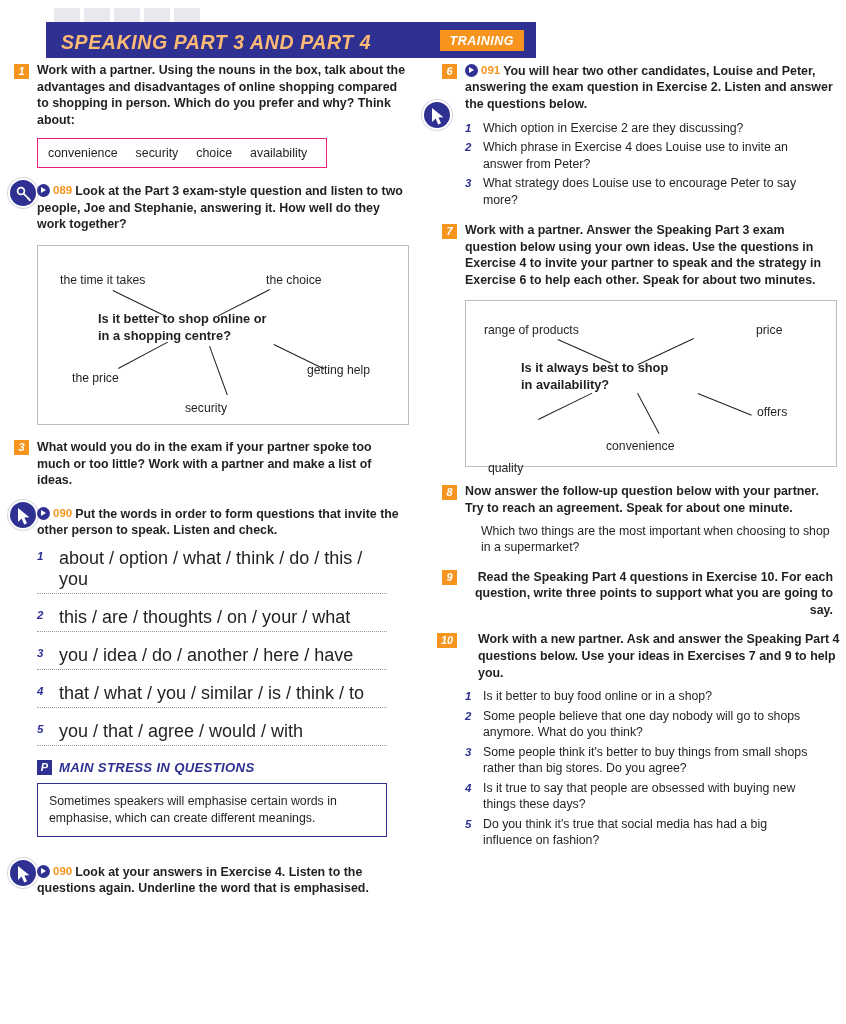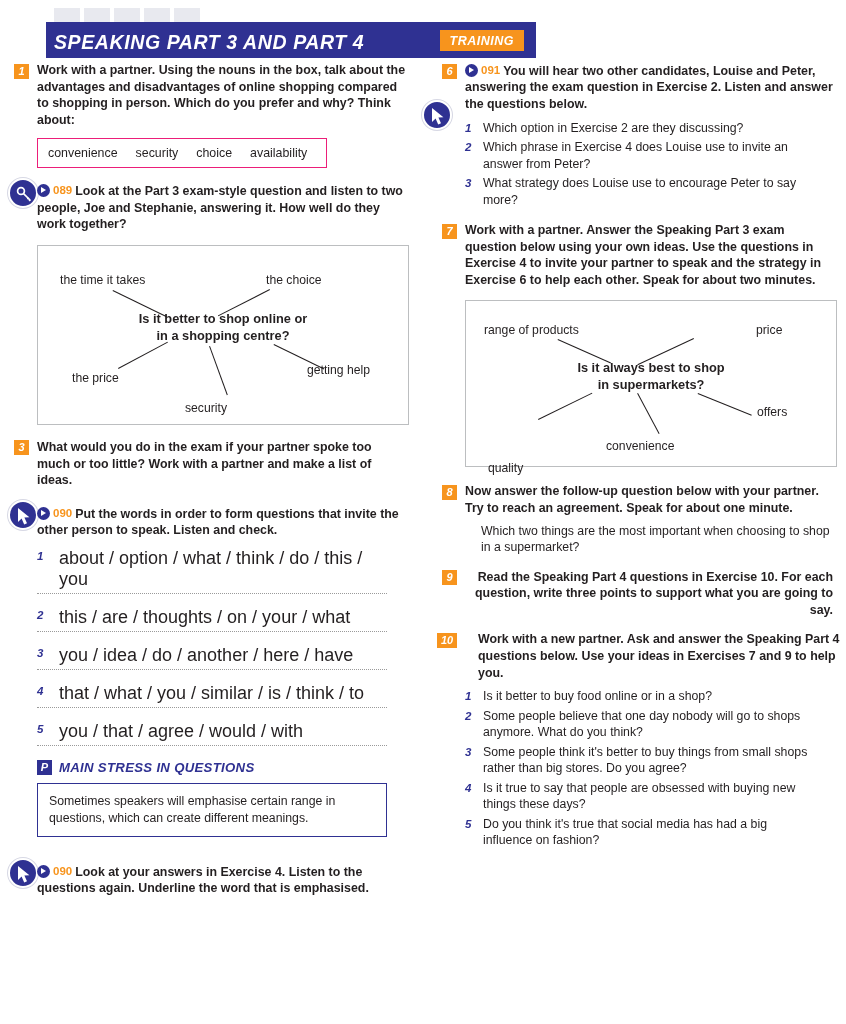--- a/index.html
+++ b/index.html
@@ -28,26 +28,26 @@
   }
   .banner {
     position: absolute;
     left: 50px; top: 18px;
     width: 482px; height: 32px;
     background: #2f3192;
     display: flex;
     align-items: center;
   }
   .banner-title {
-    color: #ffffff;
+    color: #fdba74;
     font-weight: bold;
     font-style: italic;
     font-size: 19.5px;
     letter-spacing: 0.6px;
-    margin-left: 4px;
+    margin-left: 11px;
     white-space: nowrap;
   }
   .banner-tag {
     position: absolute;
     right: 8px; top: 4px;
     background: #f7941d;
     color: #ffffff;
     font-weight: bold;
     font-style: italic;
     font-size: 12.5px;
@@ -158,21 +158,21 @@
   .mm-left { width: 372px; height: 180px; }
   .mm-right { width: 372px; height: 167px; }
   .mm-label {
     position: absolute;
     font-size: 12.2px;
     color: #231f20;
     white-space: nowrap;
   }
   .mm-center {
     position: absolute;
-    text-align: center;
+    text-align: left;
     font-weight: bold;
     font-size: 12.8px;
     line-height: 17px;
     white-space: nowrap;
   }
   .mm-line {
     position: absolute;
     background: #231f20;
     height: 1px;
     transform-origin: 0 0;
@@ -379,21 +379,21 @@
           <div class="sub-t">you / that / agree / would / with</div>
         </div>
       </div>
     </div>
 
     <div class="ex">
       <div class="pron-head">
         <div class="p-badge">P</div>
         <div class="pron-title">MAIN STRESS IN QUESTIONS</div>
       </div>
-      <div class="pron-box">Sometimes speakers will emphasise certain range in questions, which can create different meanings.</div>
+      <div class="pron-box">Sometimes speakers will emphasise certain words in emphasise, which can create different meanings.</div>
     </div>
 
     <div class="ex" style="margin-top:26px;">
       <div class="gutter-ico" style="top:-5px;">
         <svg class="cursor-svg" width="17" height="19" viewBox="0 0 17 19">
           <path d="M2 1 L2 15 L5.6 11.6 L8.2 17.4 L11 16.2 L8.4 10.6 L13.4 10.2 Z" fill="#ffffff"></path>
         </svg>
       </div>
       <div class="ex-head">
         <div class="num">5</div>
@@ -443,21 +443,21 @@
 
     <div class="ex" style="margin-top:14px;">
       <div class="ex-head" style="padding-left:22px;">
         <div class="num">7</div>
         <div class="instr" style="width:368px;">Work with a partner. Answer the Speaking Part 3 exam question below using your own ideas. Use the questions in Exercise 4 to invite your partner to speak and the strategy in Exercise 6 to help each other. Speak for about two minutes.</div>
       </div>
 
       <div class="mindmap mm-right" style="margin-left:45px;">
         <div class="mm-center" style="left:55px; top:58px; width:260px;">
           <div>Is it always best to shop</div>
-          <div>in supermarkets?</div>
+          <div>in availability?</div>
         </div>
         <div class="mm-label" style="left:18px; top:22px;">range of products</div>
         <div class="mm-label" style="left:290px; top:22px;">price</div>
         <div class="mm-label" style="left:22px; top:122px;margin-top:38px;">quality</div>
         <div class="mm-label" style="left:291px; top:104px;">offers</div>
         <div class="mm-label" style="left:140px; top:138px;">convenience</div>
 
         <div class="mm-line" style="left:92px; top:38px; width:58px; transform:rotate(24deg);"></div>
         <div class="mm-line" style="left:228px; top:38px; width:62px; transform:rotate(155deg);"></div>
         <div class="mm-line" style="left:72px; top:118px; width:60px; transform:rotate(-26deg);"></div>

